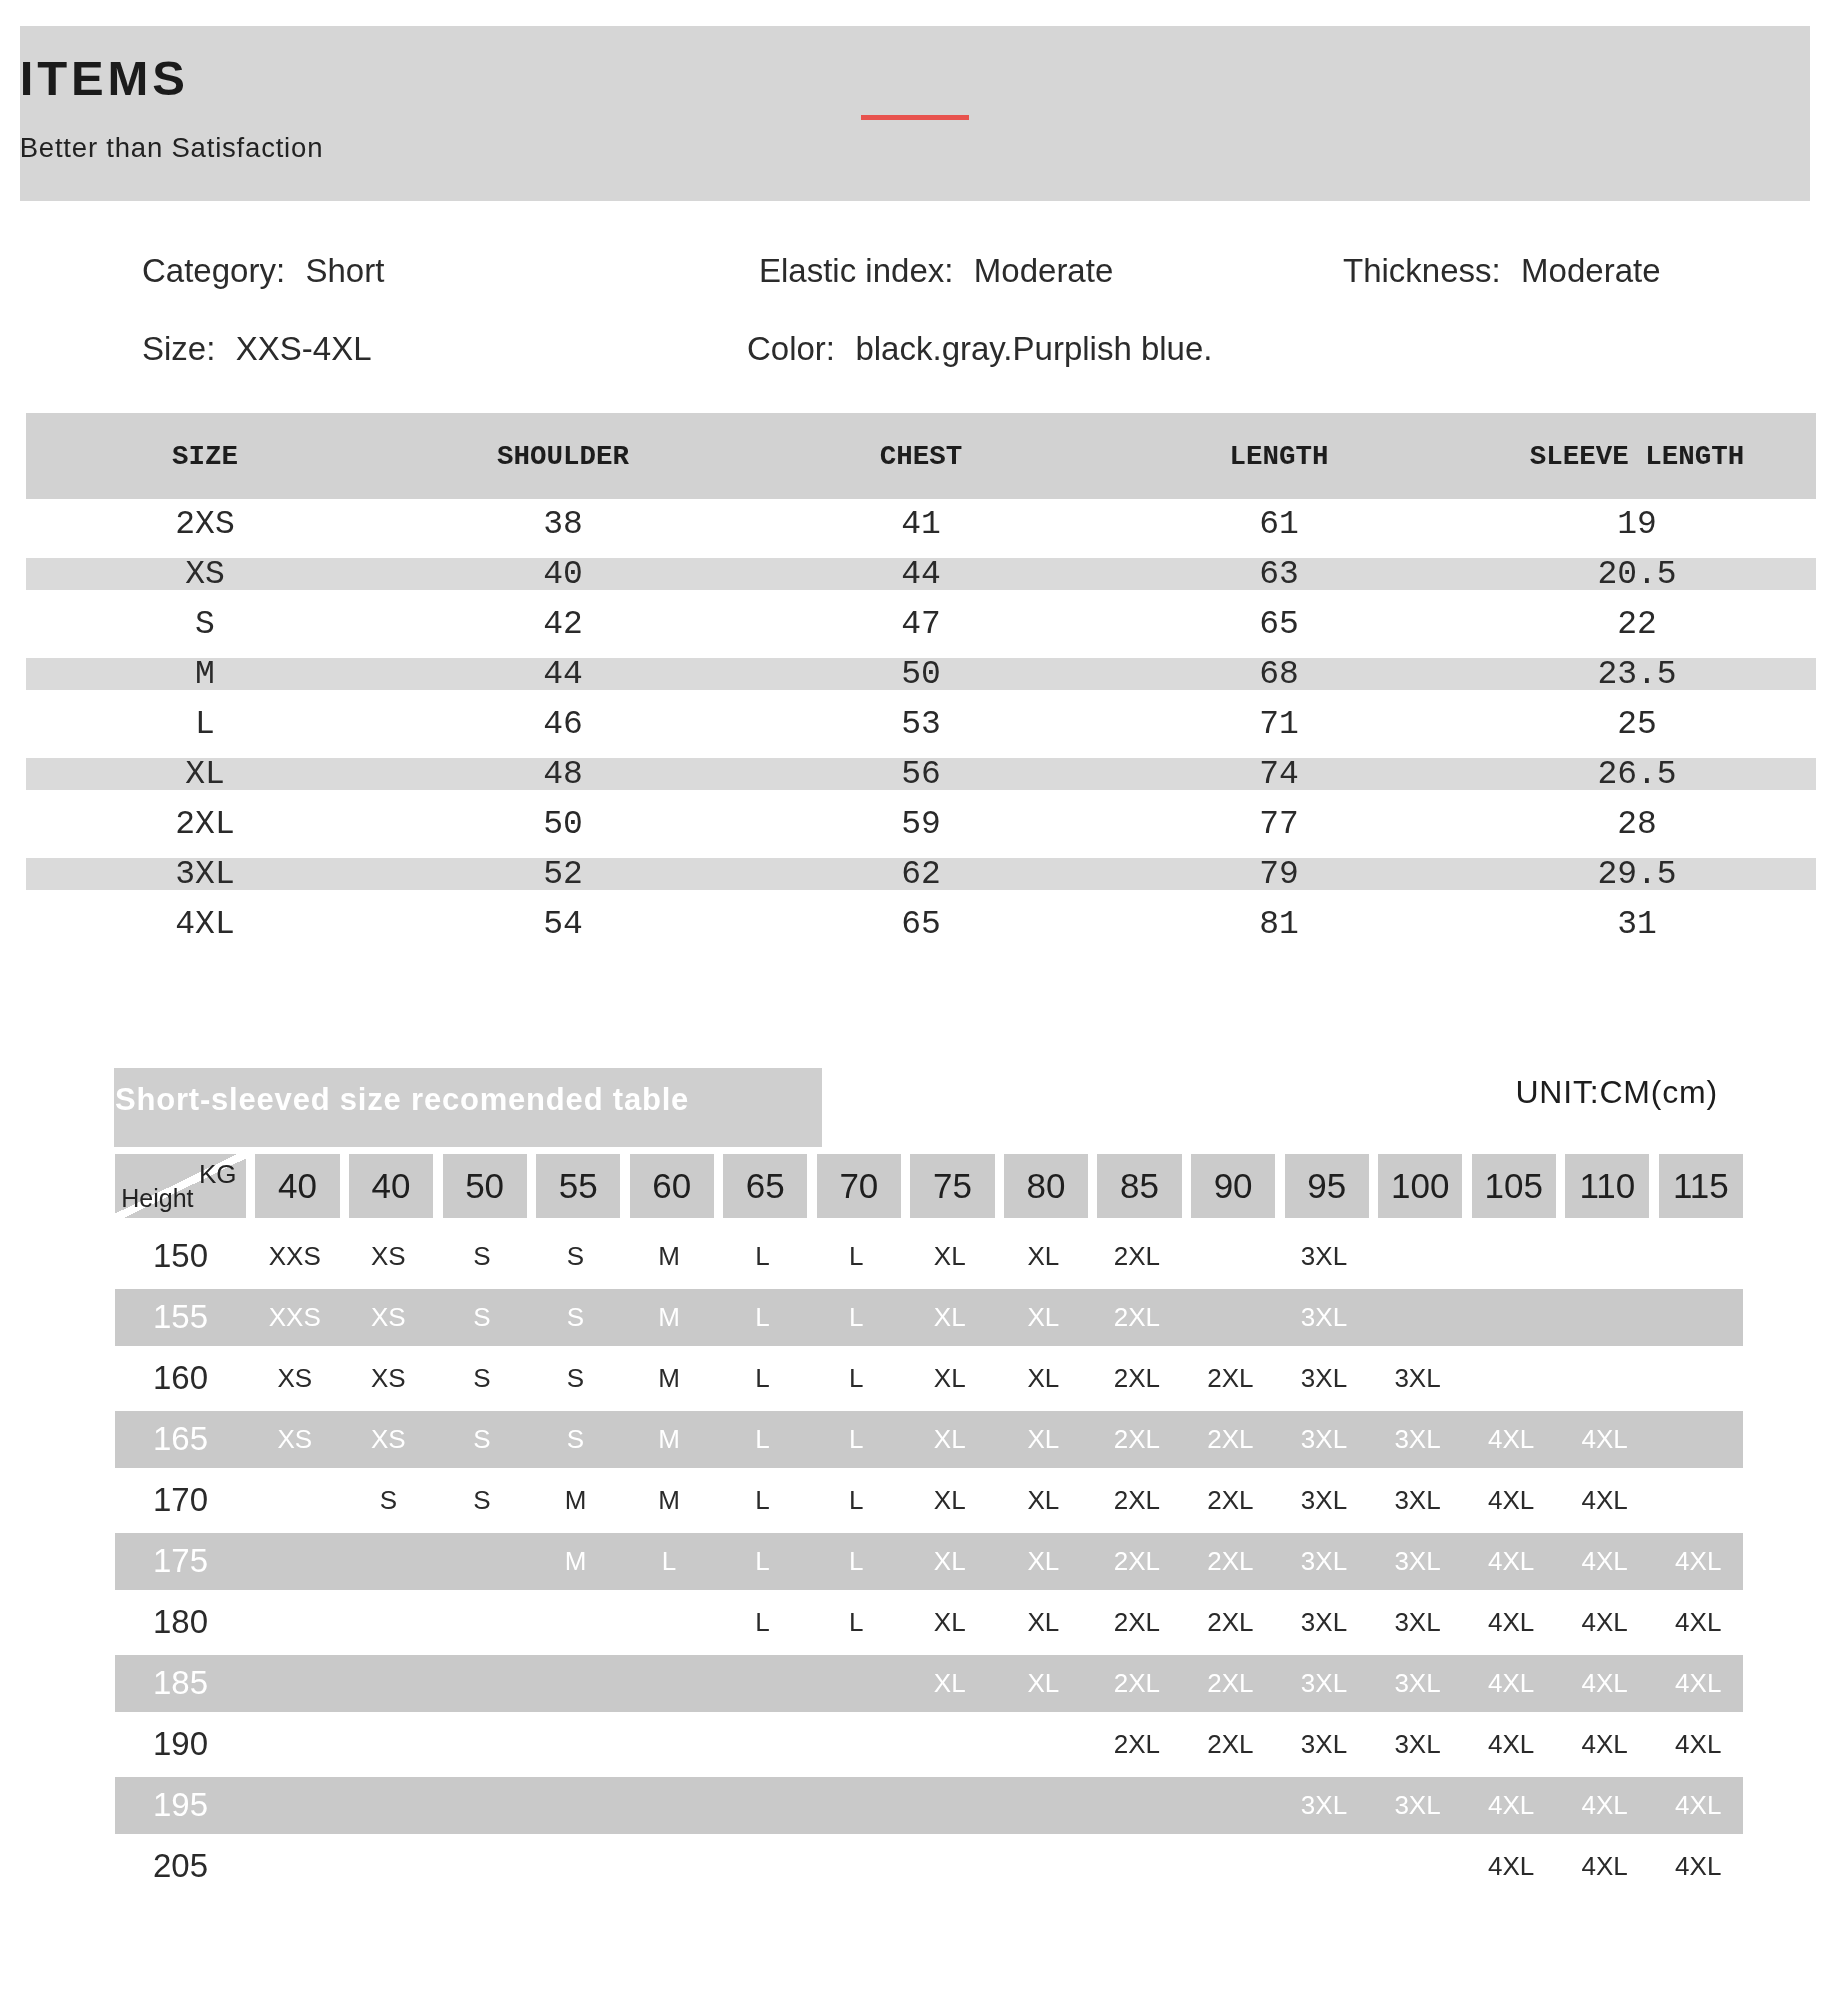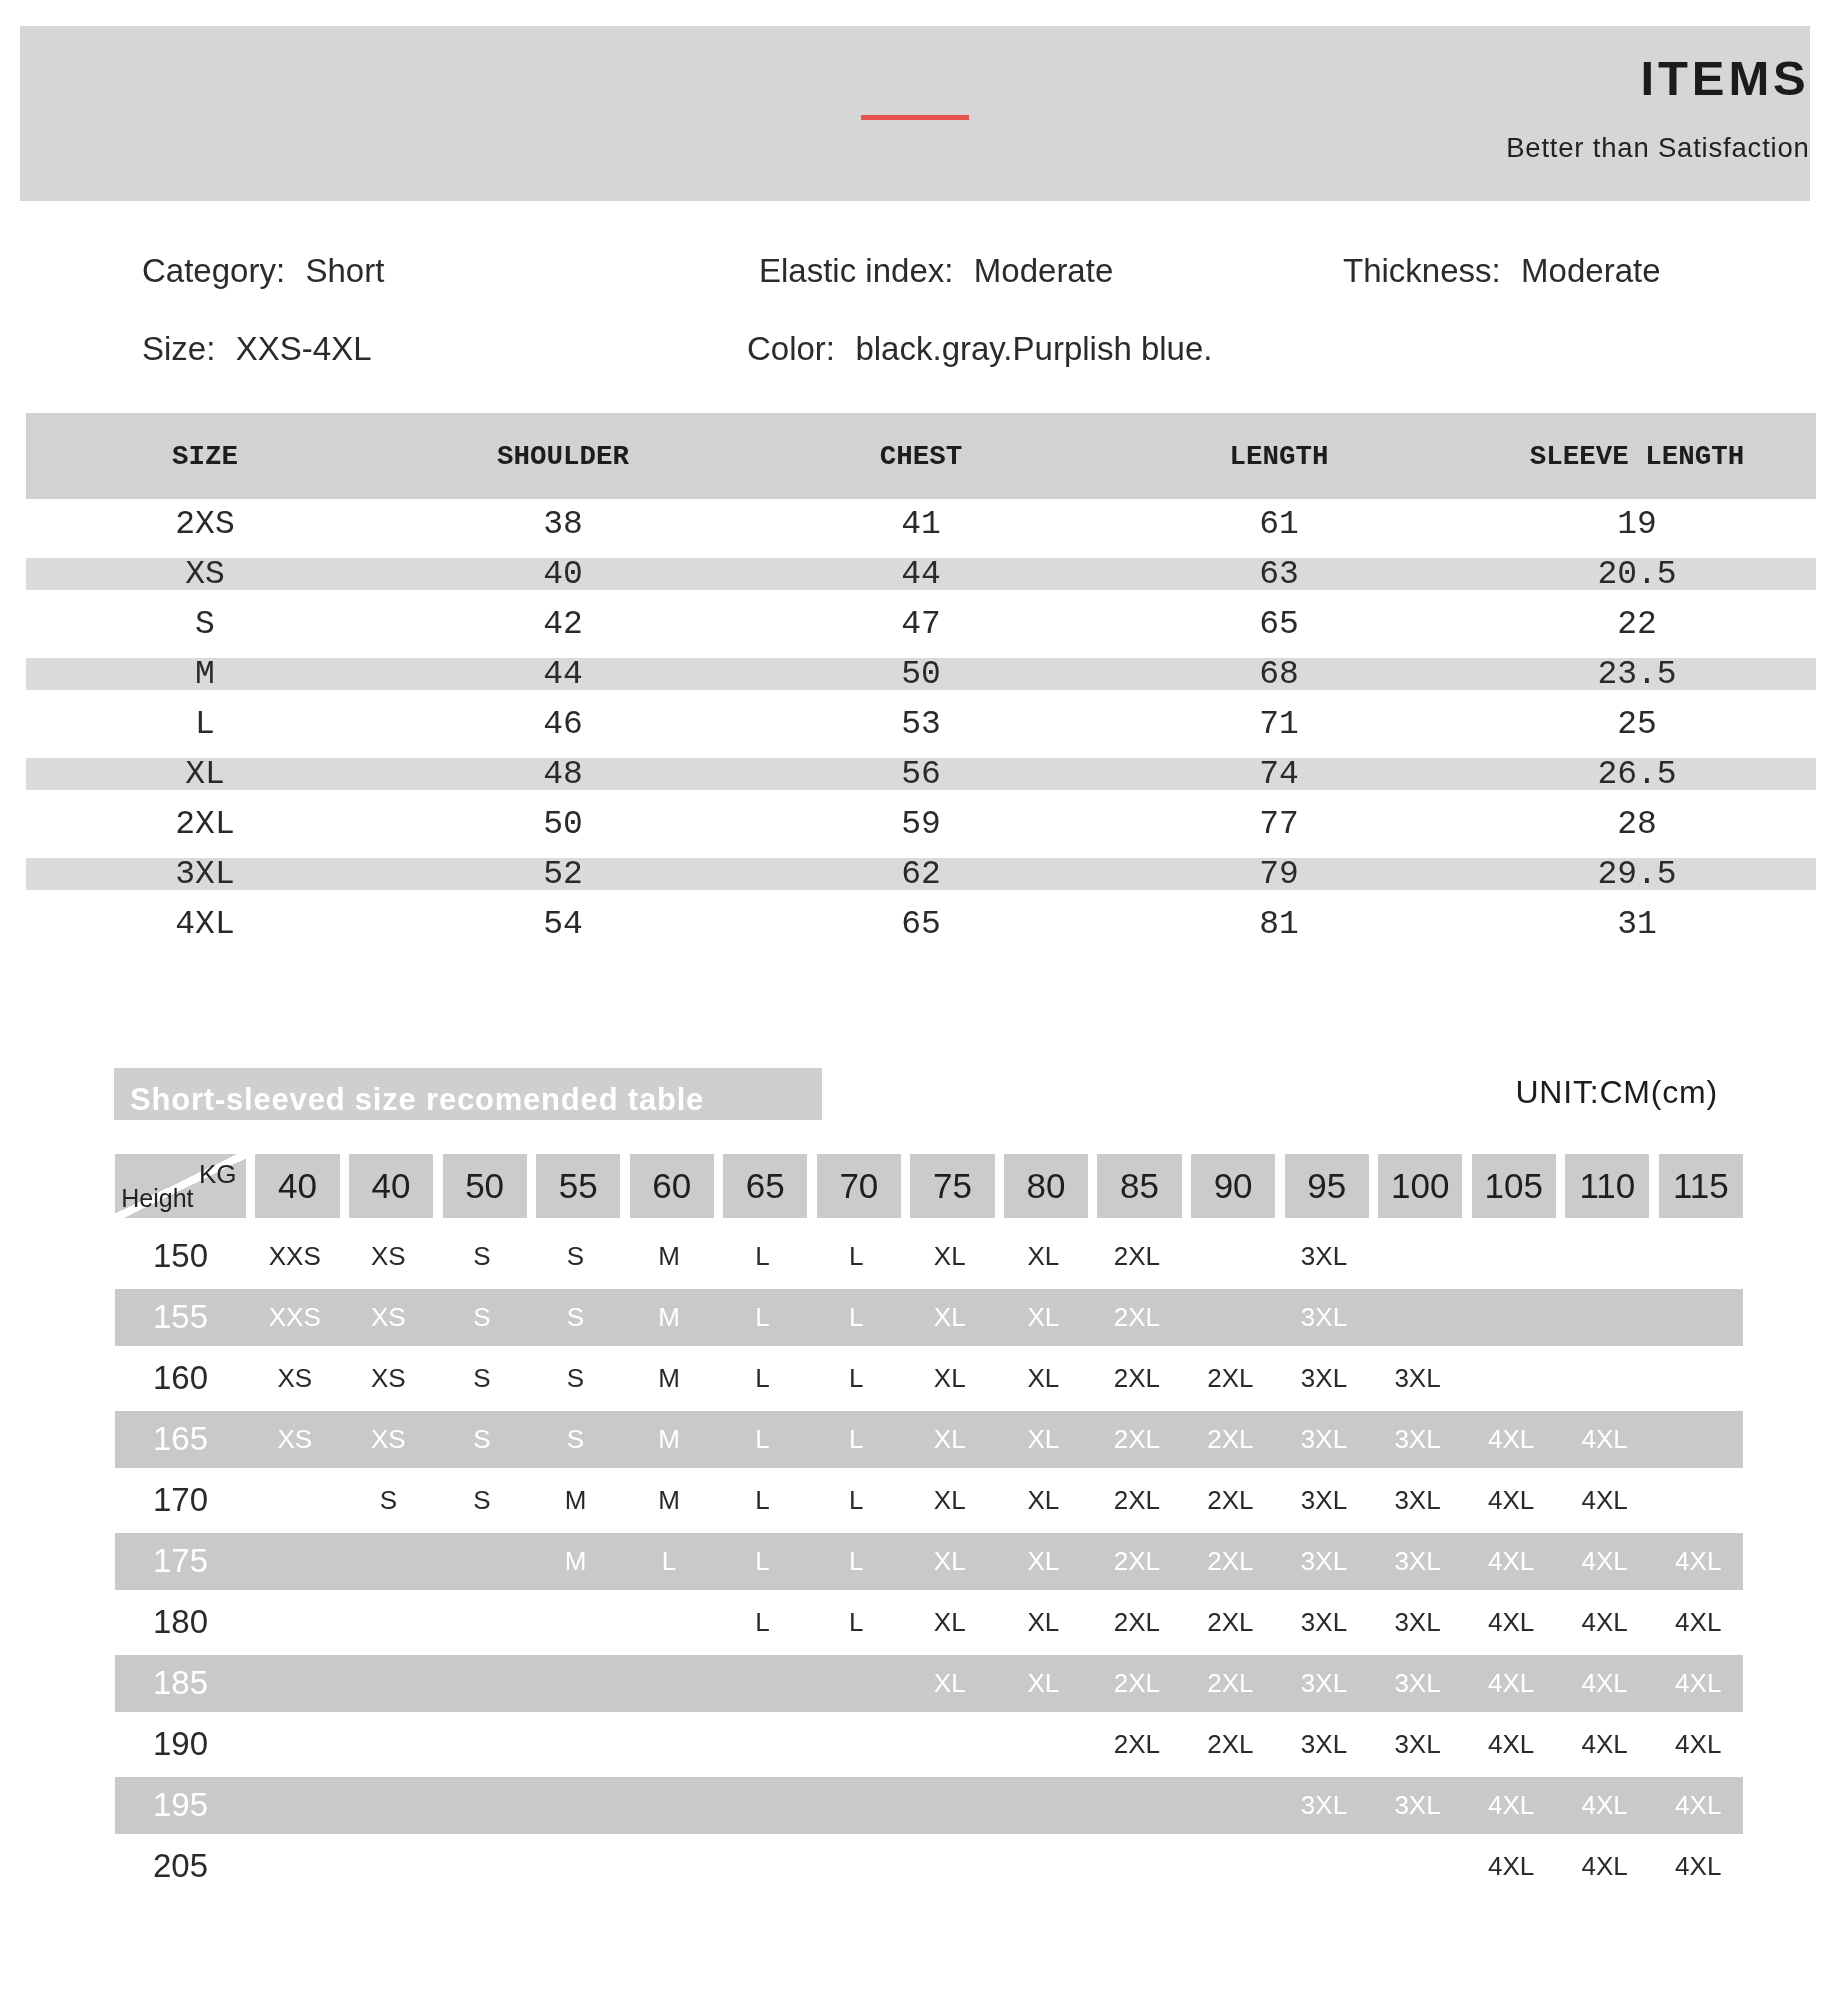--- a/index.html
+++ b/index.html
@@ -10,21 +10,21 @@
     color:#2a2a2a;
     position:relative;
     overflow:hidden;
   }
 
   
   .banner {
     position:absolute; left:19.7px; top:26px;
     width:1790px; height:175px;
     background:#d6d6d6;
-    text-align:right;
+    text-align:left;
   }
   .brand-title {
     margin:0; padding-top:23.6px;
     font-size:49px; font-weight:bold; letter-spacing:3.9px;
     color:#1b1b1b;
   }
   .title-underline {
     width:108px; height:4.7px;
     background:#e8534e;
     margin:9.4px auto 12.6px auto;
@@ -51,24 +51,24 @@
   }
   .st-row { display:flex; height:50px; align-items:center; font-size:33px; }
   .st-row.striped {
     background:linear-gradient(to bottom, #ffffff 9.4px, #dadada 9.4px 41px, #ffffff 41px);
   }
   .st-cell { flex:1; text-align:center; }
 
   
   .badge {
     position:absolute; left:114px; top:1068px;
-    width:708px; height:52px; box-sizing:border-box;
+    width:708px; height:79px; box-sizing:border-box;
     background:#cfcfcf;
     color:#ffffff; font-weight:bold; font-size:31px;
-    line-height:63px; padding-left:16px; letter-spacing:0.8px;
+    line-height:63px; padding-left:1px; letter-spacing:0.8px;
     white-space:nowrap;
   }
   .unit {
     position:absolute; right:111px; top:1074px;
     font-size:32px; color:#1d1d1d; letter-spacing:0.8px;
   }
 
   
   .matrix { position:absolute; left:115px; top:1154px; width:1628px; }
   .mx-head { display:flex; gap:9.4px; height:64px; }

